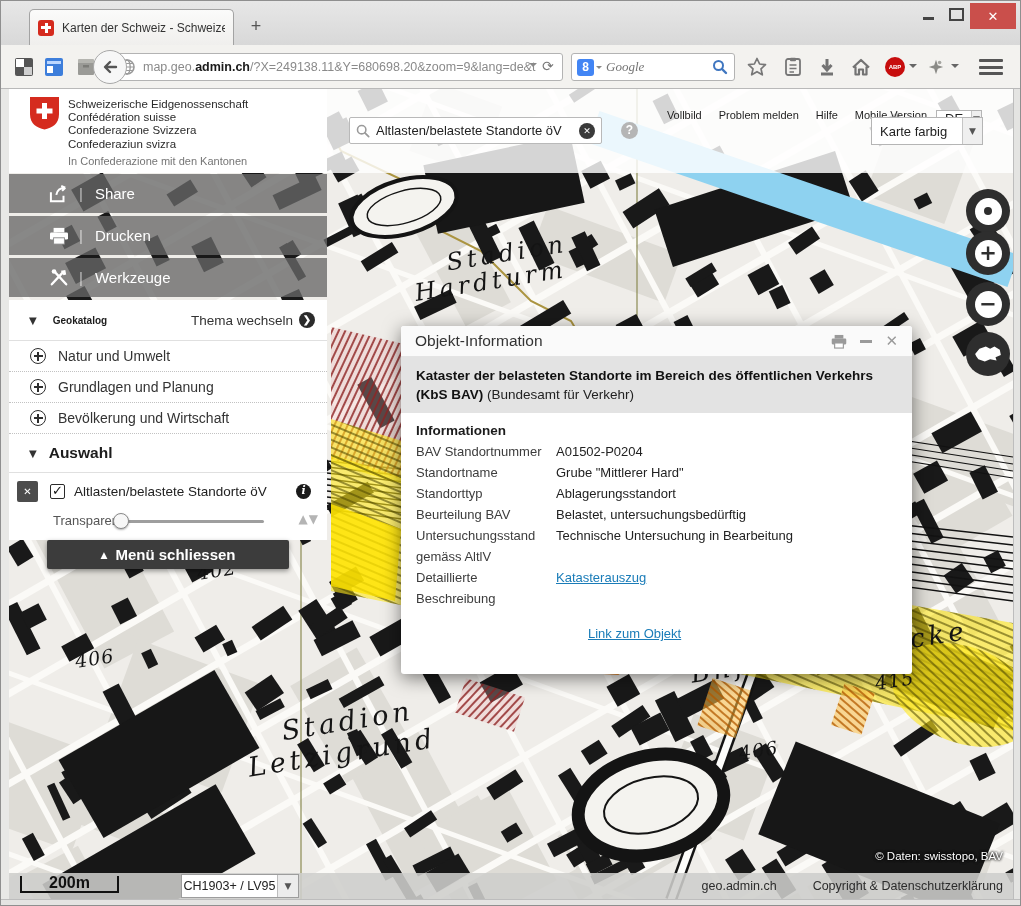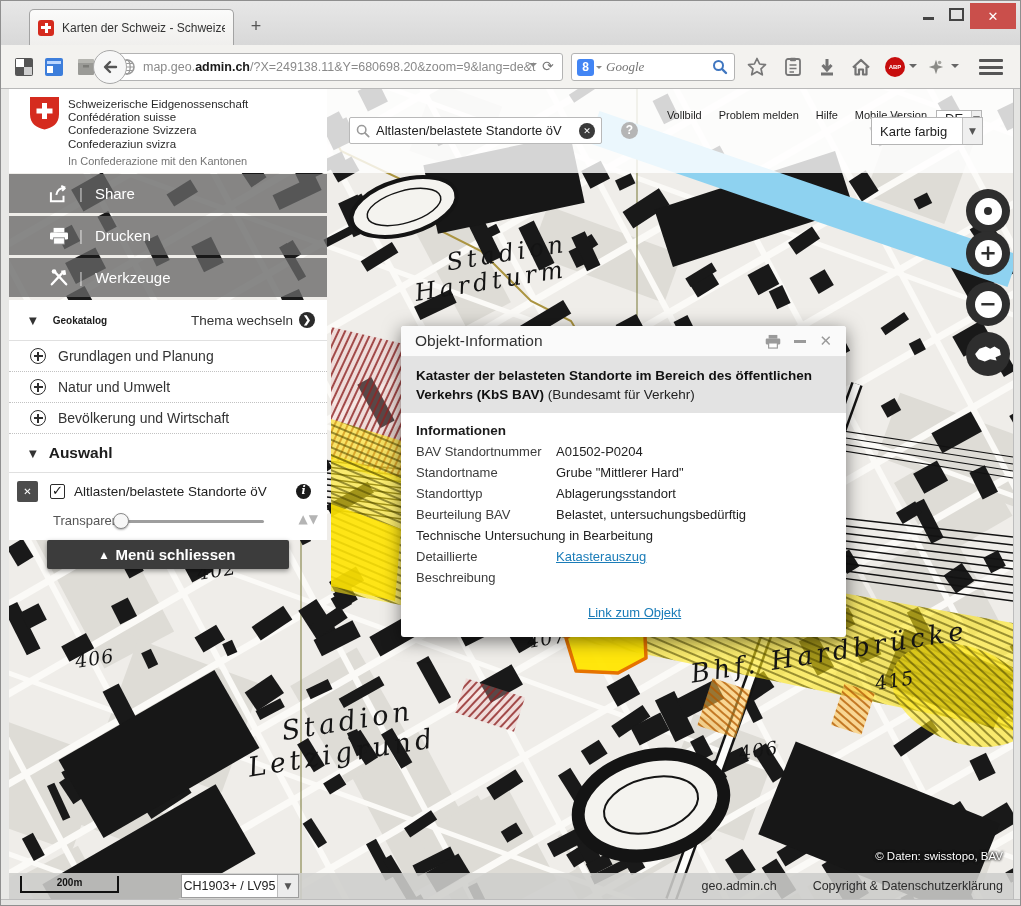--- a/index.html
+++ b/index.html
@@ -112,41 +112,41 @@
   .order-arrows{position:absolute;right:8px;top:8px;color:#b4b4b4;font-family:"DejaVu Sans",sans-serif;font-size:12px;letter-spacing:1px;}
   .menuclose{width:242px;height:29px;margin:0 38px;background:#3c3c3c;border-radius:2px;box-shadow:0 2px 5px rgba(0,0,0,.4);
              color:#fff;display:flex;align-items:center;justify-content:center;gap:8px;font-size:15px;font-weight:bold;}
   .menuclose .up{font-family:"DejaVu Sans",sans-serif;font-size:9px;font-weight:normal;}
   
   .mapctl{position:absolute;left:957px;width:44px;height:44px;border-radius:50%;background:#2e2e2e;
           display:flex;align-items:center;justify-content:center;}
   .mapctl .inner{width:27px;height:27px;border-radius:50%;background:#fff;display:flex;align-items:center;justify-content:center;
                  color:#2e2e2e;font-size:21px;font-weight:bold;font-family:"DejaVu Sans",sans-serif;line-height:1;}
   
-  .popup{position:absolute;left:392px;top:237px;width:445px;background:#fff;border-radius:3px;
+  .popup{position:absolute;left:392px;top:237px;width:511px;background:#fff;border-radius:3px;
          box-shadow:0 4px 18px rgba(0,0,0,.5);font-size:13px;}
   .pop-head{height:31px;display:flex;align-items:center;padding:0 14px;background:#fafafa;border-bottom:1px solid #e4e4e4;
             border-radius:3px 3px 0 0;}
   .pop-title{font-size:15.5px;color:#333;}
   .pop-icons{margin-left:auto;display:flex;align-items:center;gap:13px;color:#9a9a9a;}
   .pop-min{width:12px;height:3px;background:#9a9a9a;}
   .pop-x{font-family:"DejaVu Sans",sans-serif;font-size:15px;font-weight:bold;}
   .pop-sub{background:#e3e3e3;padding:9px 15px;font-size:13.5px;line-height:19px;color:#222;}
   .pop-sub b{color:#111;}
-  .pop-body{padding:10px 15px 14px 15px;color:#333;}
+  .pop-body{padding:10px 15px 30px 15px;color:#333;}
   .pop-sec{font-weight:bold;color:#1c1c1c;font-size:13.5px;margin-bottom:3px;}
   .prow{display:flex;line-height:21px;}
   .plabel{width:140px;flex:none;color:#3d3d3d;}
   .pvalue{flex:1;color:#222;}
   .pvalue.link, .plink{color:#1a7cb8;text-decoration:underline;}
   .prow.gap{margin-top:14px;gap:32px;}
   
   .footer{position:absolute;left:0;top:784px;width:1004px;height:27px;background:rgba(206,206,204,0.88);}
   .scalebar{position:absolute;left:11px;top:3px;width:99px;height:17px;border:2px solid #111;border-top:none;
-            text-align:center;font-size:10px;font-weight:bold;color:#111;line-height:14px;}
+            text-align:center;font-size:16px;font-weight:bold;color:#111;line-height:14px;}
   .proj-select{left:172px;top:1px;width:118px;height:24px;position:absolute;background:#fff;border:1px solid #9d9d9d;
                display:flex;font-size:12.5px;color:#222;}
   .proj-select .txt{flex:1;display:flex;align-items:center;justify-content:center;}
   .proj-select .arr{width:21px;background:#ececec;border-left:1px solid #bdbdbd;display:flex;align-items:center;
                     justify-content:center;font-size:9px;color:#555;font-family:"DejaVu Sans",sans-serif;}
   .foot-links{position:absolute;right:10px;top:6px;display:flex;gap:36px;font-size:12.5px;color:#2b2b2b;}
 </style>
 </head>
 <body>
 
@@ -719,25 +719,25 @@
         <div class="geok-row">
           <span class="caret-down">▼</span>
           <span class="geok-title">Geokatalog</span>
           <span class="theme-link">
             <span>Thema wechseln</span>
             <span class="theme-circle">❯</span>
           </span>
         </div>
         <div class="cat-row">
           <span class="plus-icon"></span>
-          <span>Grundlagen und Planung</span>
+          <span>Natur und Umwelt</span>
         </div>
         <div class="cat-row">
           <span class="plus-icon"></span>
-          <span>Natur und Umwelt</span>
+          <span>Grundlagen und Planung</span>
         </div>
         <div class="cat-row">
           <span class="plus-icon"></span>
           <span>Bevölkerung und Wirtschaft</span>
         </div>
         <div class="ausw-row">
           <span class="caret-down">▼</span>
           <span class="ausw-title">Auswahl</span>
         </div>
         <div class="layer-row">
@@ -807,20 +807,21 @@
           </div>
         <div class="prow">
             <div class="plabel">Standorttyp</div>
             <div class="pvalue">Ablagerungsstandort</div>
           </div>
         <div class="prow">
             <div class="plabel">Beurteilung BAV</div>
             <div class="pvalue">Belastet, untersuchungsbedürftig</div>
           </div>
         <div class="prow">
+            <div class="plabel">Untersuchungsstand gemäss AltlV</div>
             <div class="pvalue">Technische Untersuchung in Bearbeitung</div>
           </div>
         <div class="prow">
             <div class="plabel">Detaillierte Beschreibung</div>
             <div class="pvalue link">Katasterauszug</div>
           </div>
         <div class="prow gap">
             <div class="plabel"></div>
             <div class="pvalue link">Link zum Objekt</div>
           </div>

